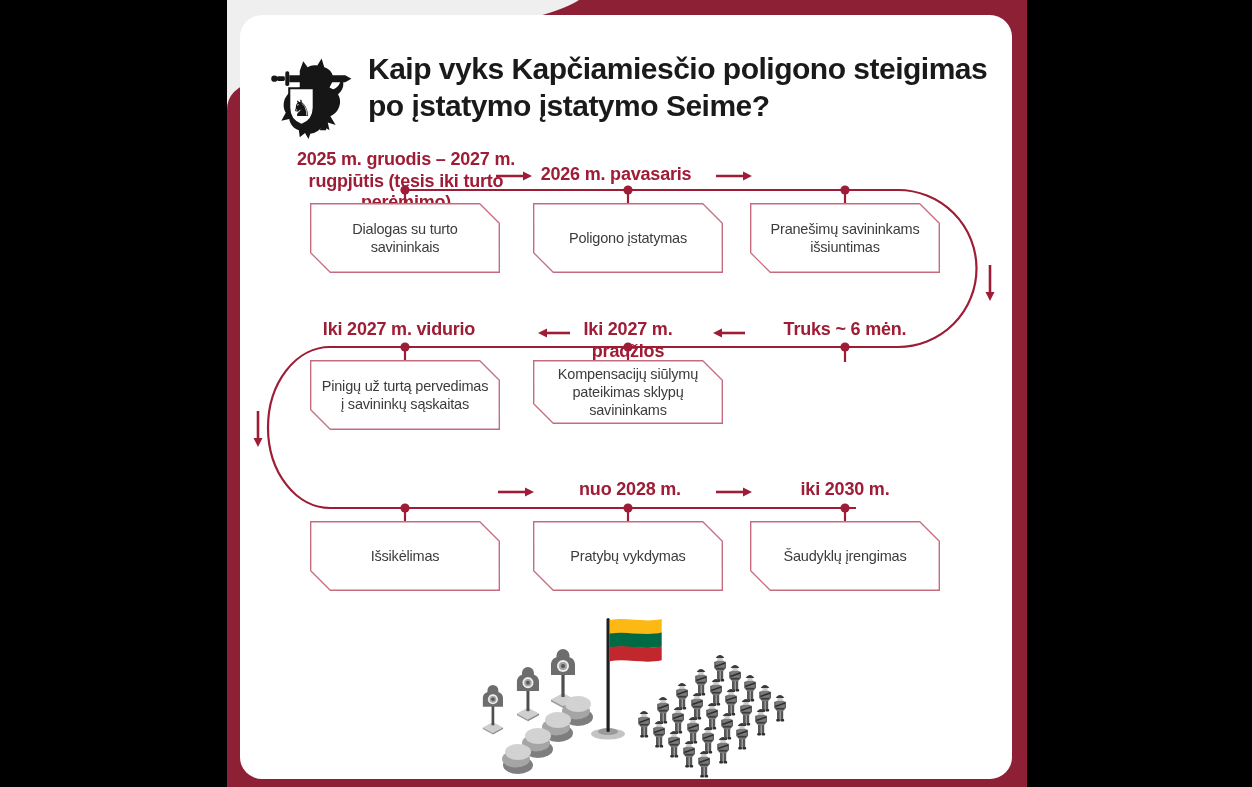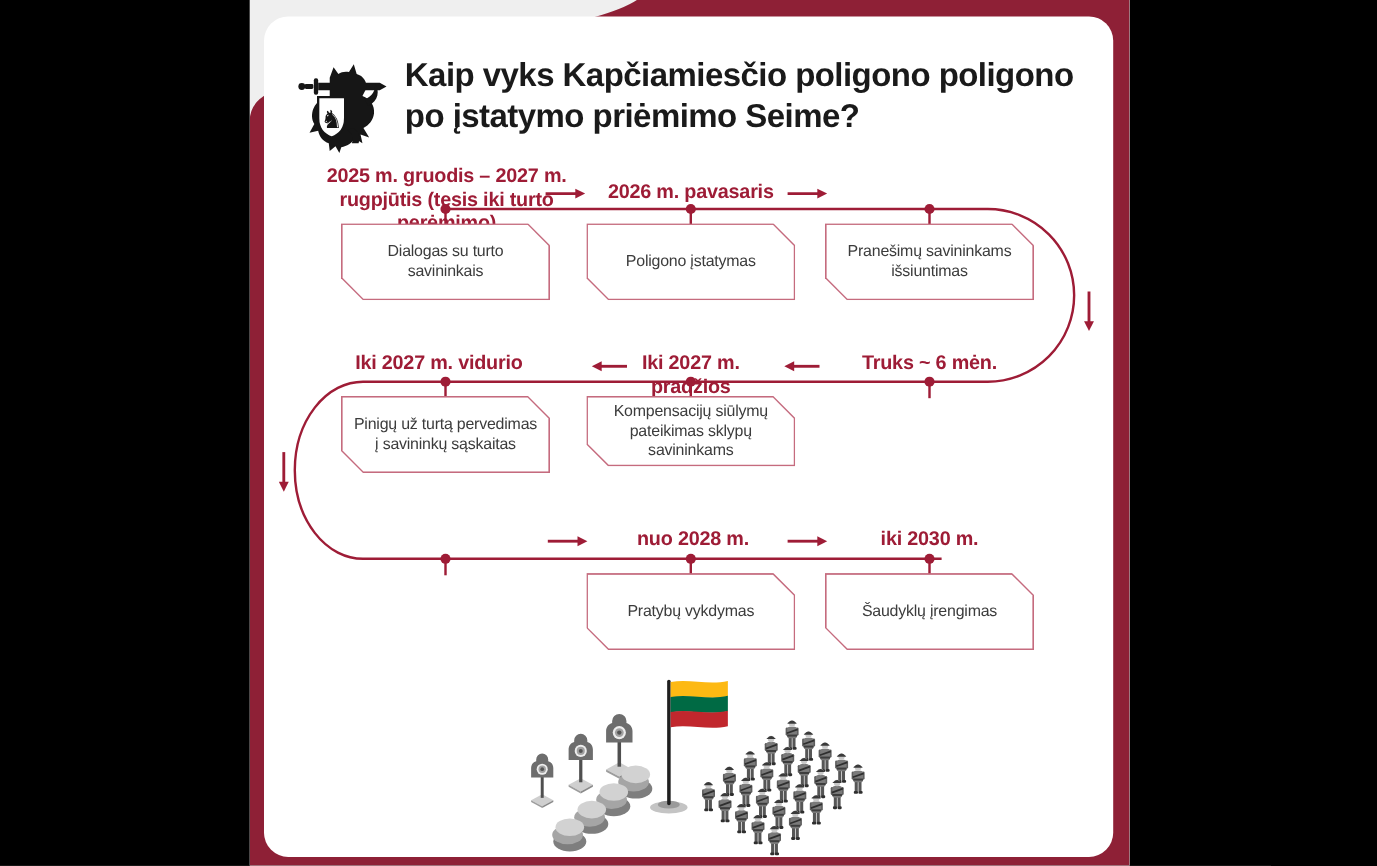--- a/index.html
+++ b/index.html
@@ -19,21 +19,21 @@
   .emblem{position:absolute;left:28px;top:40px}
   
   .timeline-svg{position:absolute;left:0;top:0;width:772px;height:764px}
   .tl-line{stroke:var(--accent);stroke-width:2.2;fill:none}
   .tl-fill{fill:var(--accent)}
   .tl-arrow{stroke:var(--accent);stroke-width:2.6;fill:none}
   
   .lbl{position:absolute;text-align:center;font-size:18px;font-weight:700;
     color:var(--accent);line-height:1.2;letter-spacing:-0.2px}
   #lbl-r1a{left:35px;top:134px;width:262px}
-  #lbl-r1b{left:288px;top:149px;width:200px}
+  #lbl-r1b{left:276px;top:149px;width:200px}
   #lbl-r2a{left:79px;top:304px;width:160px}
   #lbl-r2b{left:308px;top:304px;width:160px}
   #lbl-r2c{left:525px;top:304px;width:160px}
   #lbl-r3a{left:34px;top:436px;width:262px}
   #lbl-r3b{left:310px;top:464px;width:160px}
   #lbl-r3c{left:525px;top:464px;width:160px}
   
   .step{position:absolute;width:190px;height:70px;background:var(--accent-light);
     clip-path:polygon(0 0,calc(100% - 20px) 0,100% 20px,100% 100%,20px 100%,0 calc(100% - 20px))}
   .step-inner{position:absolute;inset:1.4px;background:#fff;
@@ -66,21 +66,21 @@
 
         <path d="M36 18 L40 7 L45 14 C48 12 52 11 56 12 L61 4 L64 14 C71 16 75 22 74 29 L70 37 C78 40 83 47 82 55 C81 62 77 67 71 70 L77 80 L68 77 L70 86 L62 81 C59 86 54 89 48 90 L46 96 L42 89 L36 94 L35 86 C29 84 25 79 24 73 L15 75 L20 66 C17 61 17 55 19 50 C23 42 29 38 36 37 Z"></path>
         <path d="M60 70 C66 73 68 79 66 86 L59 86 C62 79 58 75 54 72 Z"></path>
         <path d="M72 40 C80 38 84 31 83 23 C88 31 87 42 76 47 Z"></path>
       </g>
 
       <path d="M24 38 H52 V60 Q52 75 38 80 Q24 75 24 60 Z" fill="#ffffff" stroke="#161616" stroke-width="2.4"></path>
       <text x="38" y="70" font-size="26" text-anchor="middle" fill="#161616">♞</text>
     </svg>
 
-    <h1 class="page-title">Kaip vyks Kapčiamiesčio poligono poligono po įstatymo priėmimo Seime?</h1>
+    <h1 class="page-title">Kaip vyks Kapčiamiesčio poligono steigimas po įstatymo įstatymo Seime?</h1>
 
     <svg class="timeline-svg" viewBox="0 0 772 764">
 
       <path class="tl-line" d="M 165 175 H 658 A 78.5 78.5 0 0 1 658 332 H 90 A 62 80.5 0 0 0 90 493 H 616"></path>
 
       <g class="tl-line">
         <path d="M165 175 V190"></path>
           <path d="M388 175 V190"></path>
           <path d="M605 175 V190"></path>
         <path d="M165 332 V347"></path>
@@ -155,20 +155,23 @@
       <div class="step-inner">Pinigų už turtą pervedimas į savininkų sąskaitas</div>
       </div>
 
     <div class="step row1 col3">
       <div class="step-inner">Pranešimų savininkams išsiuntimas</div>
       </div>
     <div class="step row2 col2" id="box-r2-c2">
       <div class="step-inner">Kompensacijų siūlymų pateikimas sklypų savininkams</div>
       </div>
 
+    <div class="step row3 col1">
+      <div class="step-inner">Išsikėlimas</div>
+      </div>
     <div class="step row3 col2">
       <div class="step-inner">Pratybų vykdymas</div>
       </div>
     <div class="step row3 col3">
       <div class="step-inner">Šaudyklų įrengimas</div>
       </div>
 
     <svg class="illustration" width="330" height="172" viewBox="0 0 330 172">
       <defs>
         <g id="soldier">

